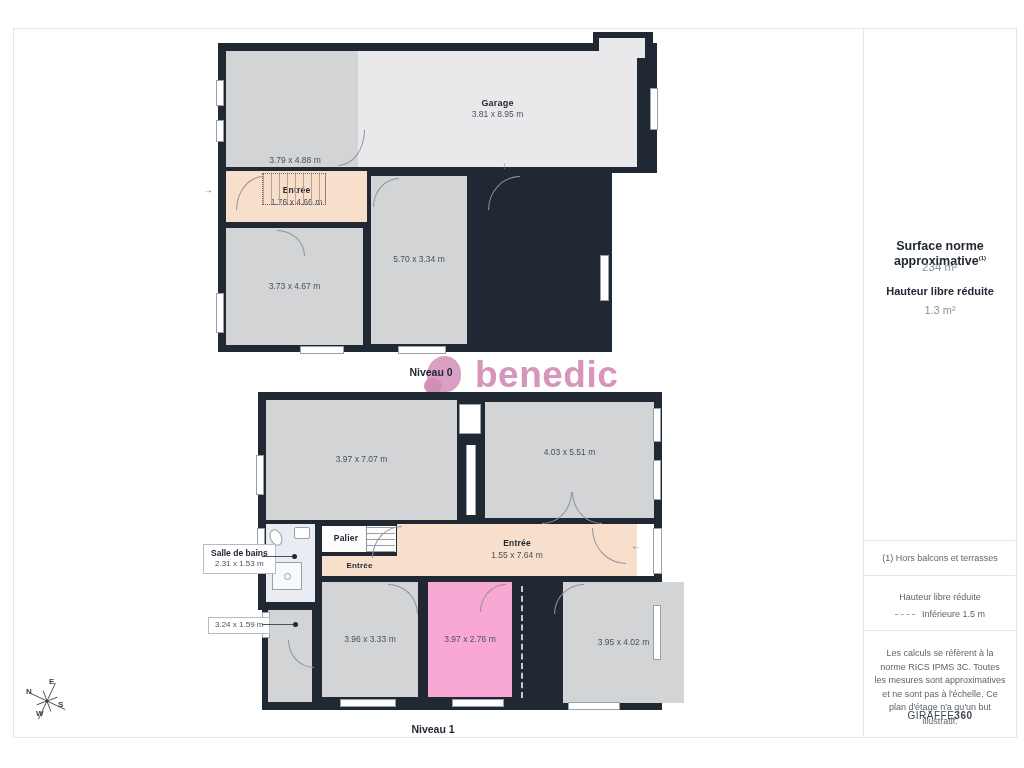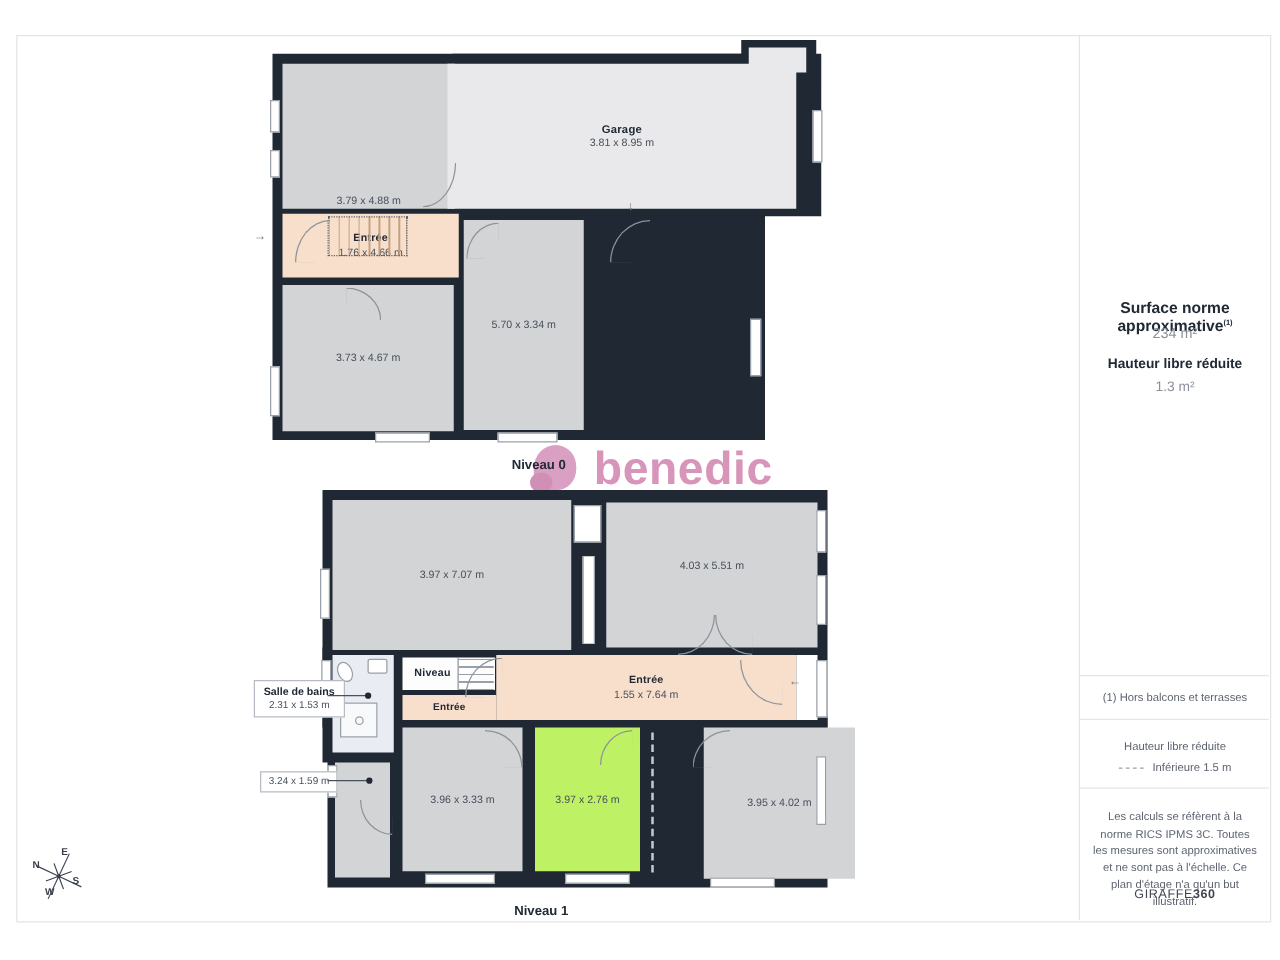--- a/index.html
+++ b/index.html
@@ -109,21 +109,21 @@
   <div class="room" style="left:266px;top:400px;width:191px;height:120px;background:#d2d4d6;">
     <div class="room-dims">3.97 x 7.07 m</div>
   </div>
   <div class="room" style="left:485px;top:402px;width:169px;height:116px;background:#d2d4d6;padding-bottom:14px;">
     <div class="room-dims">4.03 x 5.51 m</div>
   </div>
   <div class="win" style="left:459px;top:404px;width:22px;height:30px;"></div>
   <div class="win" style="left:466px;top:445px;width:10px;height:70px;border-top:none;border-bottom:none;"></div>
 
   <div class="room" style="left:322px;top:526px;width:74px;height:26px;background:#fdfdfd;">
-    <div class="room-name" style="font-size:8.5px;margin-right:26px;">Niveau</div>
+    <div class="room-name" style="font-size:8.5px;margin-right:26px;">Palier</div>
   </div>
   <div class="stairs1" style="left:366px;top:526px;width:28px;height:26px;"></div>
 
   <div class="room" style="left:266px;top:524px;width:49px;height:78px;background:#e9edf3;"></div>
   <div class="fixture" style="left:270px;top:529px;width:12px;height:17px;border-radius:50%;transform:rotate(-25deg);"></div>
   <div class="fixture" style="left:294px;top:527px;width:16px;height:12px;border-radius:2px;"></div>
   <div class="fixture" style="left:272px;top:562px;width:30px;height:28px;background:#f7f9fb;"></div>
   <div class="abs" style="left:284px;top:573px;width:5px;height:5px;border:1px solid #99a0a9;border-radius:50%;z-index:5;"></div>
 
   <div class="room" style="left:397px;top:524px;width:240px;height:52px;background:#f8dfcb;">
@@ -131,21 +131,21 @@
     <div class="room-dims">1.55 x 7.64 m</div>
   </div>
   <div class="room" style="left:322px;top:556px;width:75px;height:20px;background:#f8dfcb;">
     <div class="room-name" style="font-size:8px;">Entrée</div>
   </div>
 
   <div class="room" style="left:268px;top:610px;width:44px;height:92px;background:#d2d4d6;"></div>
   <div class="room" style="left:322px;top:582px;width:96px;height:115px;background:#d2d4d6;">
     <div class="room-dims">3.96 x 3.33 m</div>
   </div>
-  <div class="room" style="left:428px;top:582px;width:84px;height:115px;background:#bef264;">
+  <div class="room" style="left:428px;top:582px;width:84px;height:115px;background:#f9a8d4;">
     <div class="room-dims">3.97 x 2.76 m</div>
   </div>
   <div class="room" style="left:563px;top:582px;width:121px;height:121px;background:#d2d4d6;">
     <div class="room-dims">3.95 x 4.02 m</div>
   </div>
   <div class="abs" style="left:521px;top:586px;height:112px;border-left:2px dashed #c6cad0;z-index:4;"></div>
 
   <div class="win" style="left:256px;top:455px;width:8px;height:40px;"></div>
   <div class="win" style="left:257px;top:528px;width:8px;height:28px;"></div>
   <div class="win" style="left:653px;top:408px;width:8px;height:34px;"></div>

